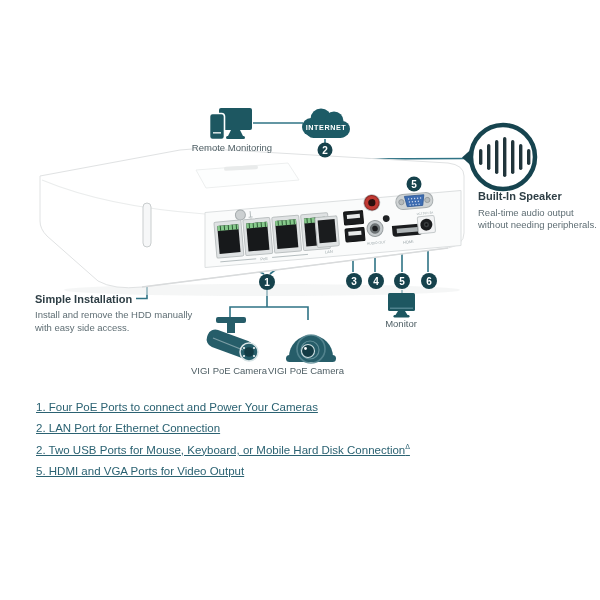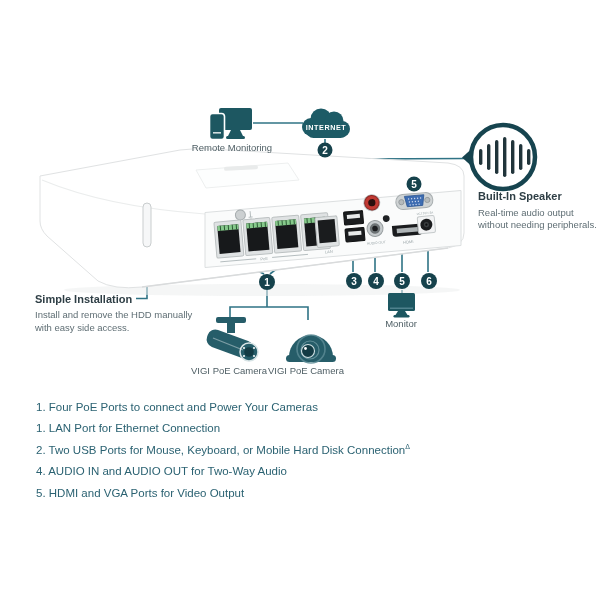--- a/index.html
+++ b/index.html
@@ -1,20 +1,20 @@
 <!DOCTYPE html>
 <html><head>
 <meta charset="utf-8">
 <style>
   html,body{margin:0;padding:0;background:#fff;}
   .stage{position:relative;width:600px;height:600px;background:#ffffff;overflow:hidden;
          font-family:"Liberation Sans","DejaVu Sans",sans-serif;}
   .stage svg{position:absolute;left:0;top:0;}
   .legend{position:absolute;left:36px;top:395px;width:540px;color:#2b6272;
-          font-size:11.5px;line-height:17.6px;}
+          font-size:11.5px;line-height:17.6px;text-decoration:underline;}
   .legend-item sup{font-size:7px;vertical-align:super;}
   svg text{font-family:"Liberation Sans","DejaVu Sans",sans-serif;}
   .t-badge{fill:#ffffff;font-size:10px;font-weight:bold;}
   .t-cloud{fill:#ffffff;font-size:7.2px;font-weight:bold;letter-spacing:.6px;}
   .t-cap{fill:#4e5e64;font-size:9.5px;}
   .t-title{fill:#2e3e45;font-size:11px;font-weight:bold;}
   .t-desc{fill:#5f6e74;font-size:9.5px;}
   .t-port{fill:#9aa5a8;font-size:4px;}
   .line{stroke:#2f7385;stroke-width:1.6;fill:none;}
 </style>
@@ -278,19 +278,18 @@
     </g>
     <g>
       <circle cx="429" cy="281" r="8" fill="#16424c"></circle>
       <text class="t-badge" x="429" y="284.6" text-anchor="middle">6</text>
     </g>
   </g>
 </svg>
 
   <div class="legend">
     <div class="legend-item"><span>1. Four PoE Ports to connect and Power Your Cameras</span><sup></sup></div>
-    <div class="legend-item"><span>1. LAN Port for Ethernet Connection</span><sup></sup></div>
+    <div class="legend-item"><span>2. LAN Port for Ethernet Connection</span><sup></sup></div>
     <div class="legend-item"><span>2. Two USB Ports for Mouse, Keyboard, or Mobile Hard Disk Connection</span><sup>Δ</sup></div>
-    <div class="legend-item"><span>4. AUDIO IN and AUDIO OUT for Two-Way Audio</span><sup></sup></div>
     <div class="legend-item"><span>5. HDMI and VGA Ports for Video Output</span><sup></sup></div>
   </div>
 
 </div>
 
 </body></html>

